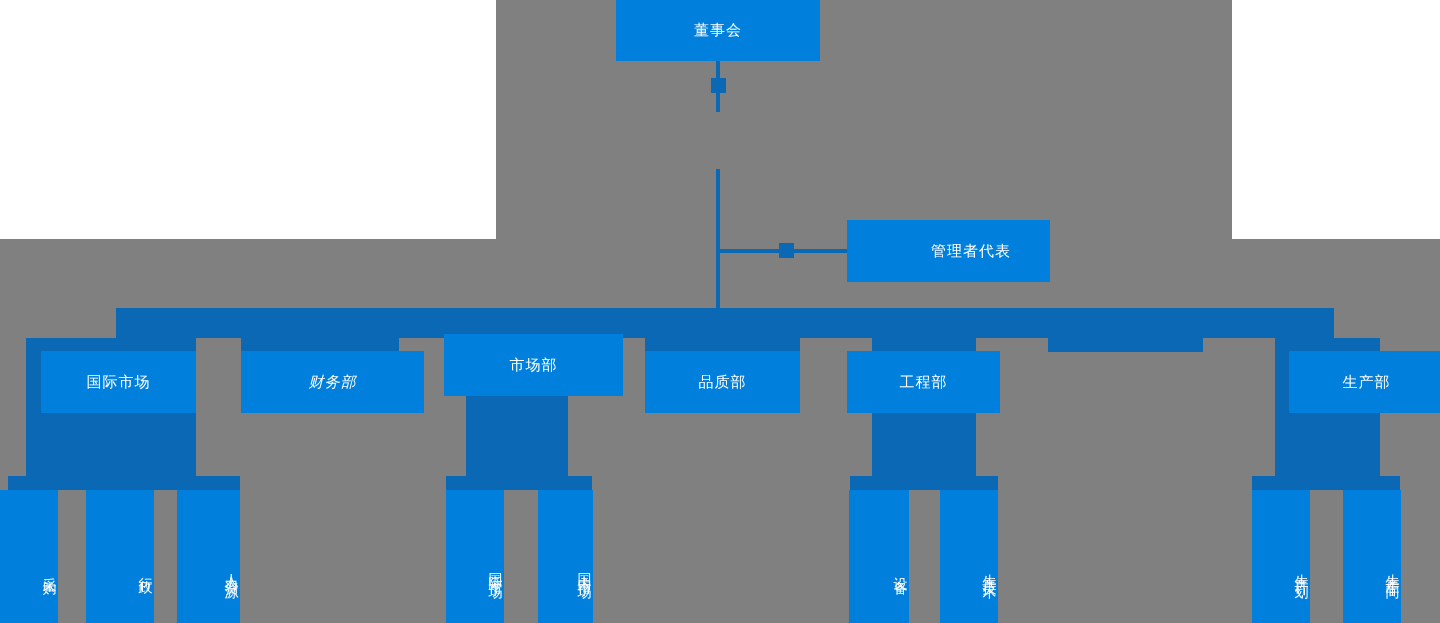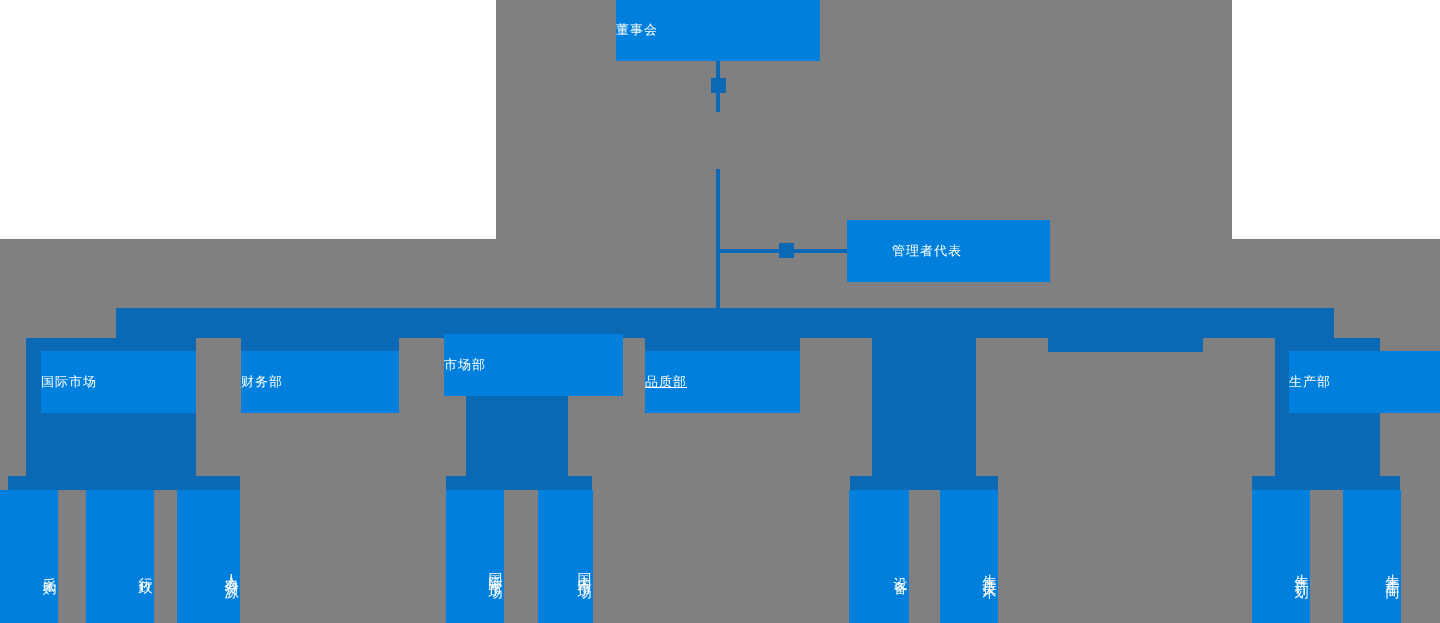--- a/index.html
+++ b/index.html
@@ -20,23 +20,24 @@
   .gray-band {
     position: absolute;
     background: #808080;
   }
   
   .node {
     position: absolute;
     box-sizing: border-box;
     display: flex;
     align-items: center;
+    justify-content: center;
     color: #ffffff;
     background: #0080DC;
-    font-size: 13px;
+    font-size: 15px;
     letter-spacing: 1px;
     line-height: 1.25;
     text-align: center;
     white-space: pre;
   }
   .node.vertical {
     writing-mode: vertical-rl;
     text-orientation: upright;
     letter-spacing: 4px;
     font-size: 14px;
@@ -97,28 +98,31 @@
   </div>
 
 
   <div class="node" style="left:847px; top:220px; width:203px; height:62px;padding-left:45px;">
     <span>管理者代表</span>
   </div>
 
   <div class="node" style="left:41px; top:351px; width:155px; height:62px;">
     <span>国际市场</span>
   </div>
-  <div class="node" style="left:241px; top:351px; width:158px; height:62px;">
+  <div class="node" style="left:241px; top:351px; width:183px; height:62px;font-style:italic;">
     <span>财务部</span>
   </div>
   <div class="node" style="left:444px; top:334px; width:179px; height:62px;">
     <span>市场部</span>
   </div>
-  <div class="node" style="left:645px; top:351px; width:155px; height:62px;text-decoration:underline;">
+  <div class="node" style="left:645px; top:351px; width:155px; height:62px;">
     <span>品质部</span>
+  </div>
+  <div class="node" style="left:847px; top:351px; width:153px; height:62px;">
+    <span>工程部</span>
   </div>
   <div class="node" style="left:1249px; top:351px; width:155px; height:62px;margin-left:40px;">
     <span>生产部</span>
   </div>
 
   <div class="node vertical" style="left:0; top:490px; width:58px; height:133px;">
     <span>采购</span>
   </div>
   <div class="node vertical" style="left:86px; top:490px; width:68px; height:133px;">
     <span>行政</span>

